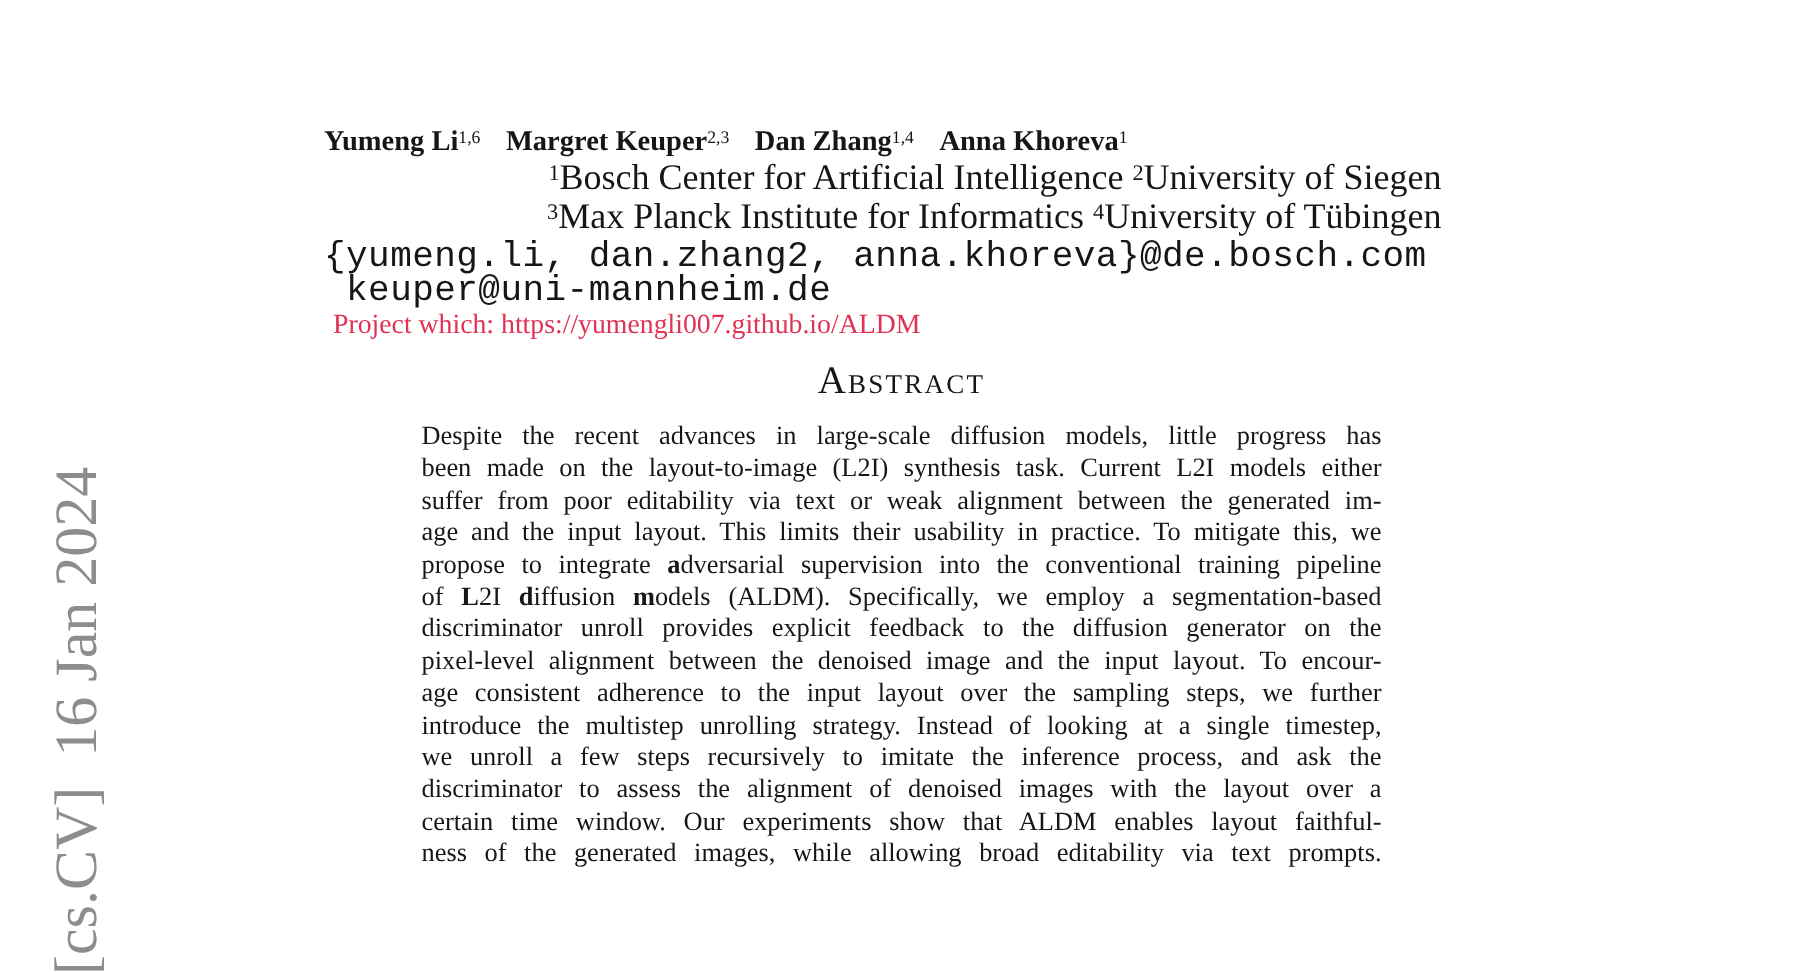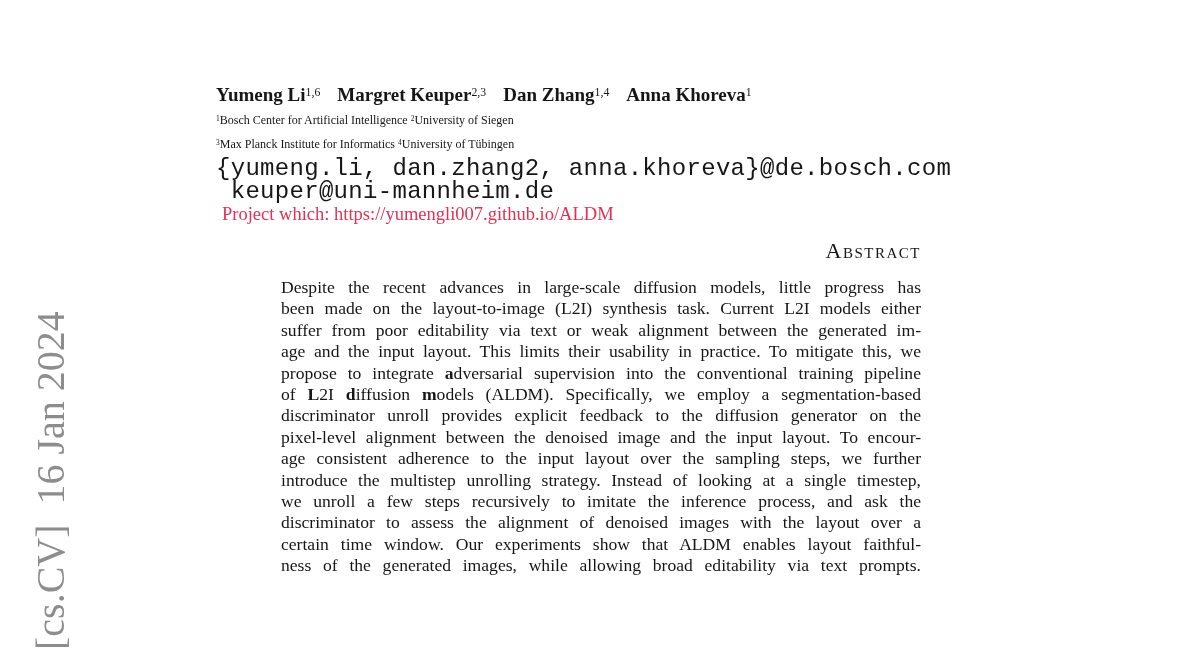--- a/index.html
+++ b/index.html
@@ -13,28 +13,28 @@
     transform: rotate(-90deg); transform-origin: 0 0;
     font-family: "Liberation Serif", serif;
     font-size: 40px; line-height: 46px; white-space: pre;
   }
   .content { position: absolute; left: 216px; top: 50px; width: 745px; }
   .title { font-weight: 400; font-variant: small-caps; font-size: 38px; line-height: 38px; letter-spacing: 0.3px; }
   .title-line { display: block; white-space: nowrap; }
   .authors { margin-top: 33px; font-size: 19px; line-height: 23px; font-weight: bold; white-space: nowrap; }
   .author { margin-right: 17px; }
   .sup { font-size: 62%; position: relative; top: -0.42em; font-weight: 400; }
-  .affil { font-size: 12px; line-height: 23px; white-space: pre; }
+  .affil { font-size: 24px; line-height: 23px; white-space: pre; text-align: right; }
   .email { font-family: "Liberation Mono", monospace; font-size: 24px; letter-spacing: 0.3px; line-height: 23px; white-space: pre; }
   .project { font-size: 18.5px; line-height: 23px; padding-left: 6px; white-space: nowrap; }
   .project span, .project a { white-space: pre; }
   .project a { color: inherit; text-decoration: none; cursor: pointer; margin-top: 20px; }
   .abs-head {
     width: 640px; margin-left: 65px; margin-top: 13px;
-    text-align: right; font-variant: small-caps; font-size: 22px; line-height: 24px; letter-spacing: 1.5px;
+    text-align: center; font-variant: small-caps; font-size: 26px; line-height: 24px; letter-spacing: 1.5px;
   }
   .abs-body { width: 640px; margin-left: 65px; margin-top: 14px; font-size: 17.6px; line-height: 21.4px; }
   .abs-line { text-align: justify; text-align-last: justify; }
   .abs-line b { font-weight: bold; }
 </style>
 </head>
 <body>
 
 <div class="page">
   <div class="watermark" style="color: rgb(141, 141, 141);">[cs.CV]  16 Jan 2024</div>

